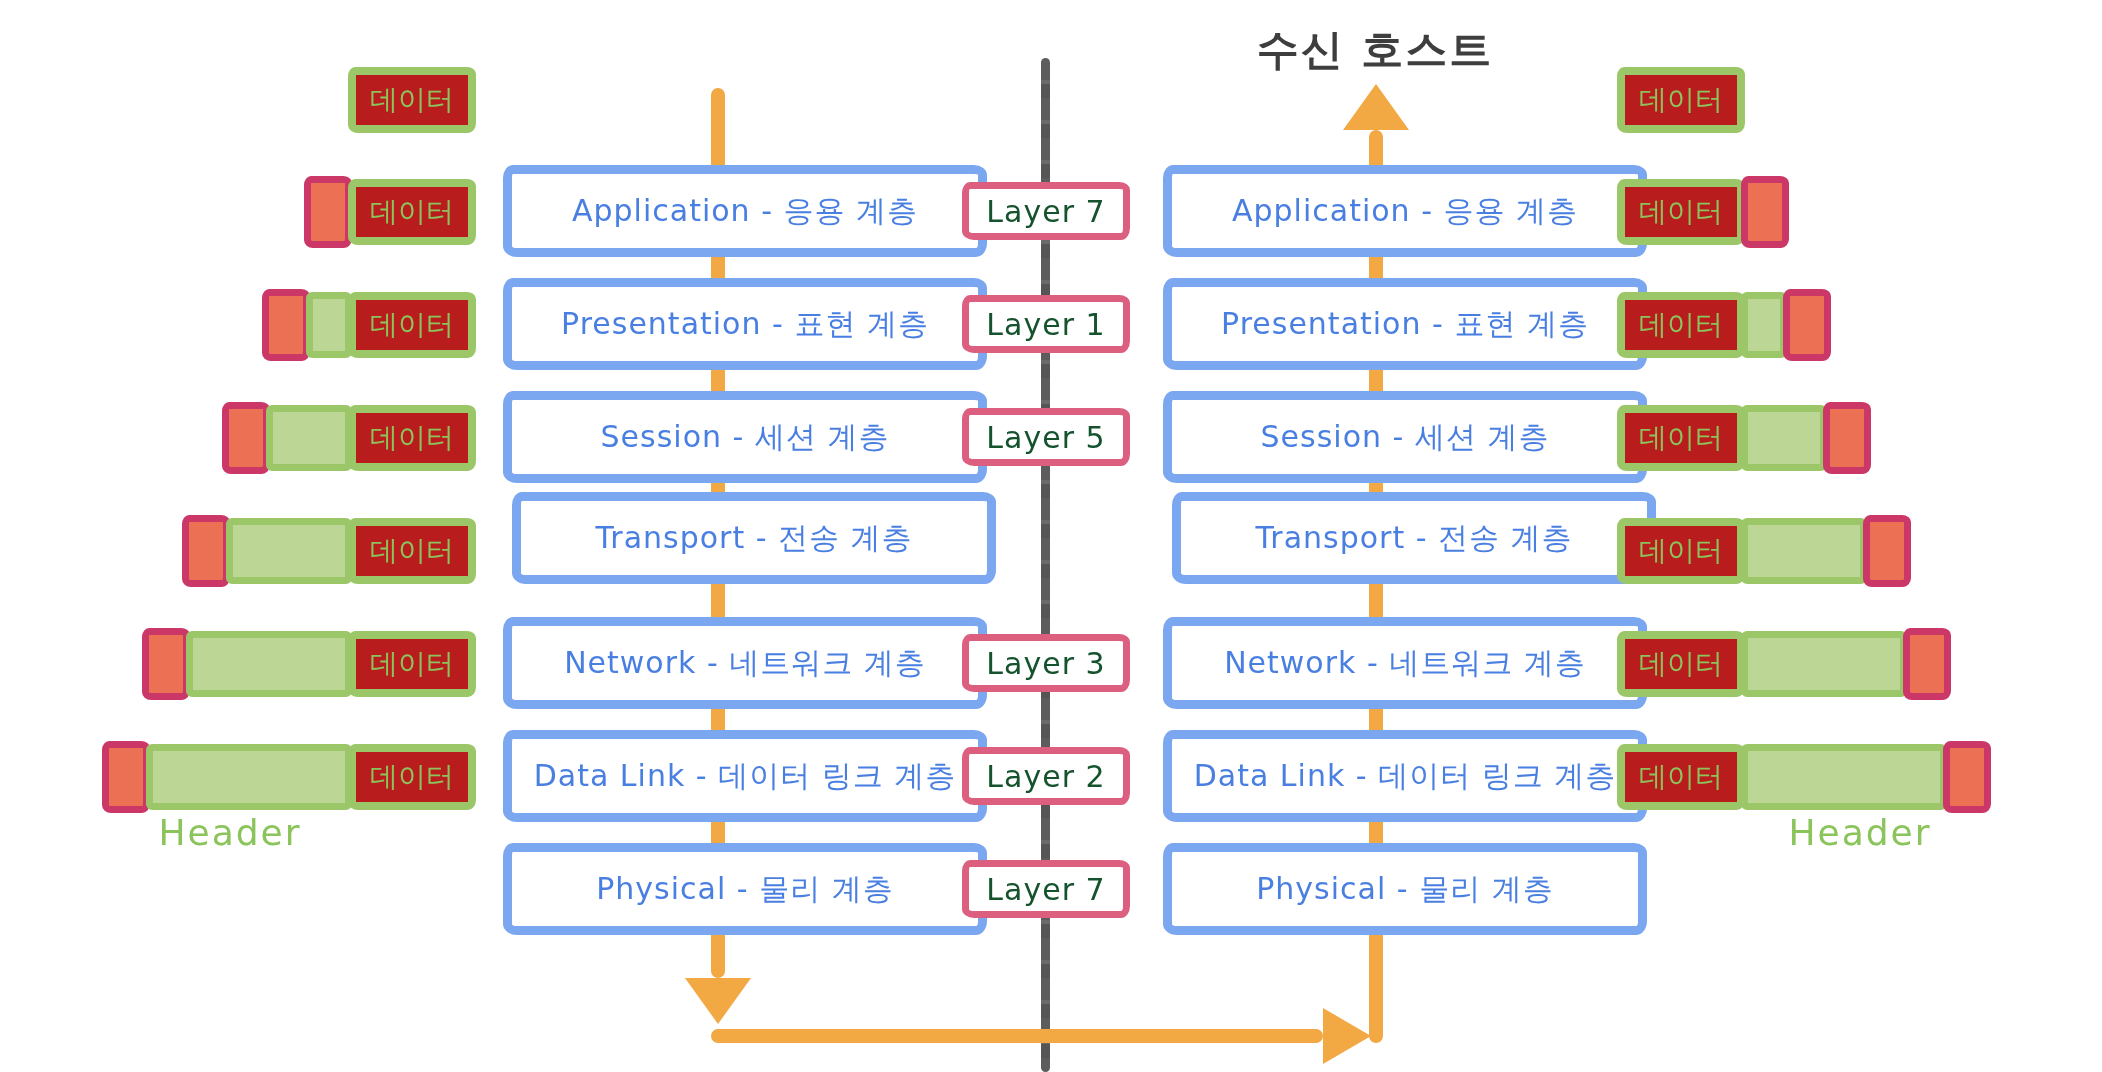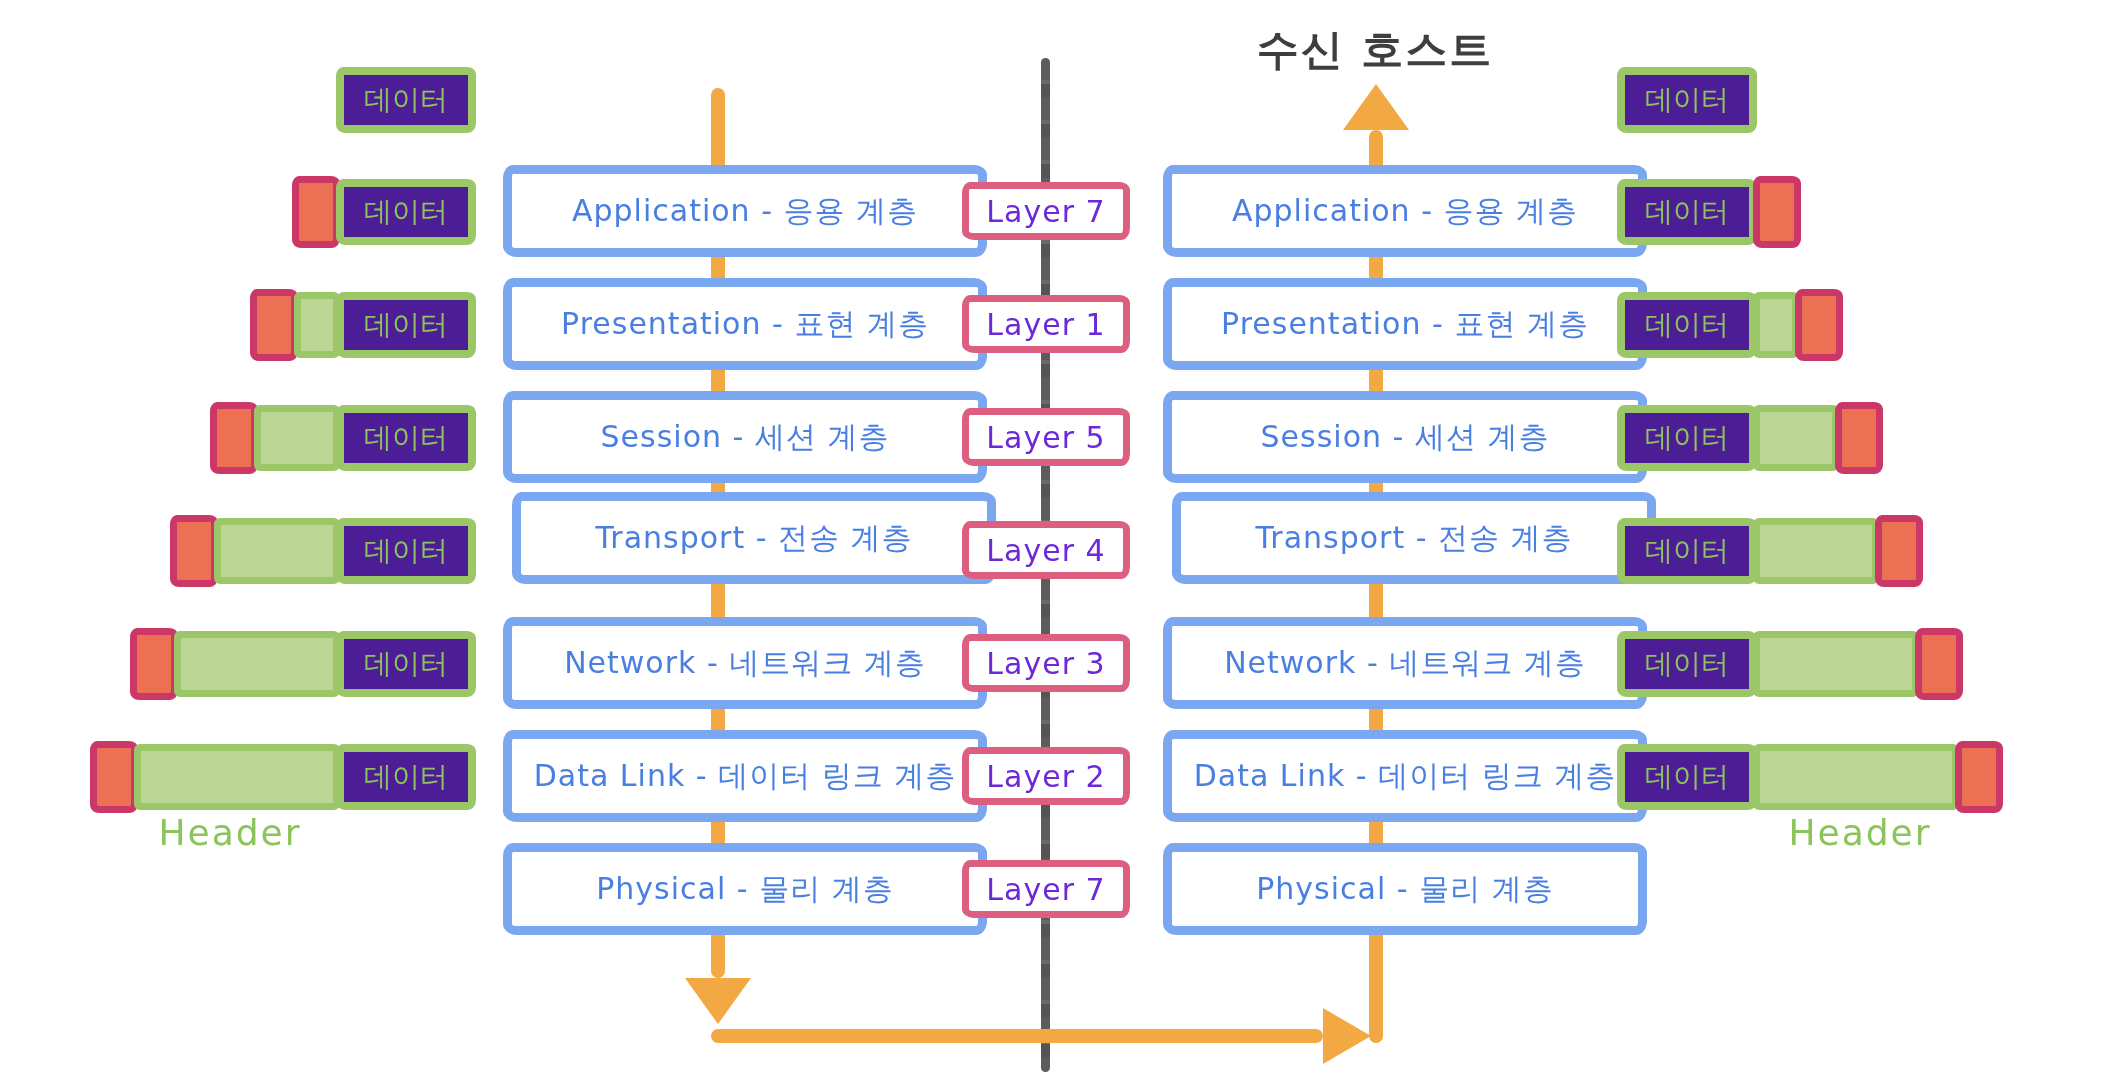--- a/index.html
+++ b/index.html
@@ -38,33 +38,33 @@
   }
   .layer-box.left{left:503px;}
   .layer-box.right{left:1163px;}
   .rt0{top:165px;} .rt1{top:278px;} .rt2{top:391px;} .rt3{top:492px;margin-left:9px;}
   .rt4{top:617px;} .rt5{top:730px;} .rt6{top:843px;}
   
   .layer-tag{
     position:absolute;left:962px;width:168px;height:58px;box-sizing:border-box;z-index:2;
     background:#fff;border:7px solid #dc5f80;border-radius:8px 11px 9px 12px / 11px 8px 12px 9px;
     display:flex;align-items:center;justify-content:center;
-    font-size:30px;color:#6d28d9;white-space:nowrap;letter-spacing:1px;
+    font-size:30px;color:#14532d;white-space:nowrap;letter-spacing:1px;
   }
   .tt0{top:182px;} .tt1{top:295px;} .tt2{top:408px;} .tt3{top:521px;}
   .tt4{top:634px;} .tt5{top:747px;} .tt6{top:860px;}
   
   .packet{position:absolute;display:flex;align-items:center;height:72px;z-index:2;}
   .packet.pleft{right:1626px;flex-direction:row;}
   .packet.pright{left:1617px;flex-direction:row;}
   .pt0{top:64px;} .pt1{top:176px;} .pt2{top:289px;} .pt3{top:402px;}
   .pt4{top:515px;} .pt5{top:628px;} .pt6{top:741px;}
   .data-box{
-    width:140px;height:66px;box-sizing:border-box;flex:none;
-    background:#4c1d95;border:8px solid #9cc768;border-radius:7px 9px 8px 10px / 9px 7px 10px 8px;
+    width:128px;height:66px;box-sizing:border-box;flex:none;
+    background:#b91c1c;border:8px solid #9cc768;border-radius:7px 9px 8px 10px / 9px 7px 10px 8px;
     display:flex;align-items:center;justify-content:center;
     font-size:28px;color:#8cc45c;white-space:nowrap;
   }
   .hdr-green{
     height:66px;box-sizing:border-box;flex:none;
     background:#bcd795;border:7px solid #9cc768;border-radius:6px;
   }
   .pleft .hdr-green{margin-right:-4px;}
   .pright .hdr-green{margin-left:-4px;}
   .hdr-red{
@@ -102,21 +102,20 @@
   <div class="layer-box left rt1">Presentation - 표현 계층</div>
   <div class="layer-box left rt2">Session - 세션 계층</div>
   <div class="layer-box left rt3">Transport - 전송 계층</div>
   <div class="layer-box left rt4">Network - 네트워크 계층</div>
   <div class="layer-box left rt5">Data Link - 데이터 링크 계층</div>
   <div class="layer-box left rt6">Physical - 물리 계층</div>
 
   <div class="layer-tag tt0">Layer 7</div>
   <div class="layer-tag tt1">Layer 1</div>
   <div class="layer-tag tt2">Layer 5</div>
-  <div class="layer-tag tt3">Layer 4</div>
   <div class="layer-tag tt4">Layer 3</div>
   <div class="layer-tag tt5">Layer 2</div>
   <div class="layer-tag tt6">Layer 7</div>
 
   <div class="layer-box right rt0">Application - 응용 계층</div>
   <div class="layer-box right rt1">Presentation - 표현 계층</div>
   <div class="layer-box right rt2">Session - 세션 계층</div>
   <div class="layer-box right rt3">Transport - 전송 계층</div>
   <div class="layer-box right rt4">Network - 네트워크 계층</div>
   <div class="layer-box right rt5">Data Link - 데이터 링크 계층</div>

